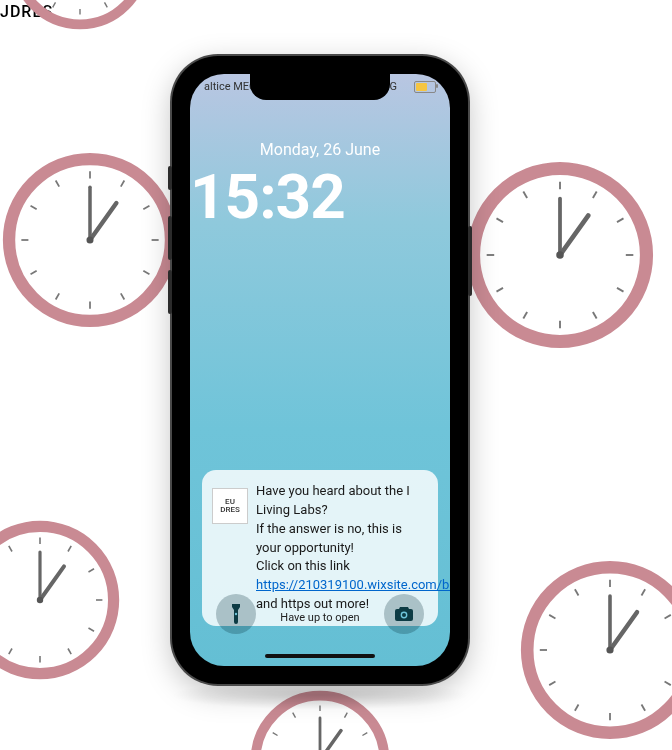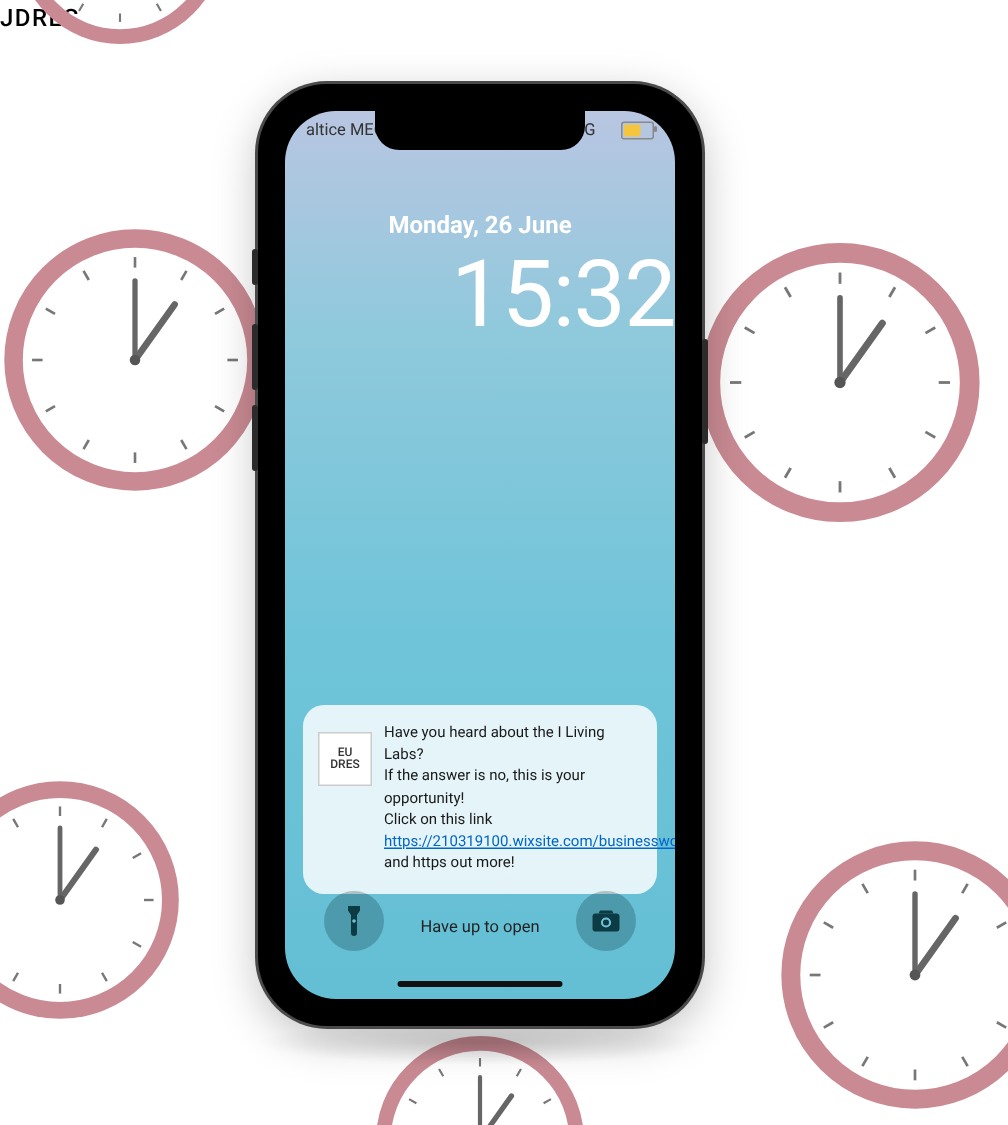--- a/index.html
+++ b/index.html
@@ -21,25 +21,25 @@
   .status-right{display:flex;align-items:center;gap:17px}
   .bars{display:inline-flex;align-items:flex-end;gap:1px}
   .bars span{width:2px;background:#333;display:inline-block}
   .bars span:nth-child(1){height:4px}
   .bars span:nth-child(2){height:6px}
   .bars span:nth-child(3){height:8px}
   .bars span:nth-child(4){height:10px;background:#aaa}
   .battery{width:20px;height:10px;border:1px solid #888;border-radius:2px;position:relative;display:inline-block}
   .battery::after{content:"";position:absolute;right:-3px;top:2px;width:2px;height:4px;background:#888;border-radius:1px}
   .battery-fill{position:absolute;left:1px;top:1px;bottom:1px;width:55%;background:#f5c542;border-radius:1px}
-  .date{position:absolute;top:66px;width:100%;text-align:center;color:#fff;font-size:16px;font-weight:700}
-  .time{position:absolute;top:86px;width:100%;text-align:right;color:#fff;font-size:62px;font-weight:400;letter-spacing:-1px}
+  .date{position:absolute;top:66px;width:100%;text-align:center;color:#fff;font-size:16px;font-weight:400}
+  .time{position:absolute;top:86px;width:100%;text-align:left;color:#fff;font-size:62px;font-weight:700;letter-spacing:-1px}
   .notif{position:absolute;left:12px;right:12px;top:396px;background:rgba(255,255,255,.82);border-radius:14px;padding:12px 14px 12px 54px;min-height:90px;box-sizing:border-box}
   .notif-icon{position:absolute;left:10px;top:18px;width:34px;height:34px;background:#fff;border:1px solid #ccc;border-radius:0;display:flex;align-items:center;justify-content:center;font-size:8px;line-height:1;color:#333;text-align:center;font-weight:500}
-  .notif-text{font-size:10px;line-height:1.45;color:#1a1a1a}
+  .notif-text{font-size:13px;line-height:1.45;color:#1a1a1a}
   .link{color:#0066cc;text-decoration:underline}
   .bottom-row{position:absolute;bottom:32px;left:0;right:0;display:flex;justify-content:space-between;padding:0 26px}
   .circ-btn{width:40px;height:40px;border-radius:50%;background:rgba(0,40,50,.25);display:flex;align-items:center;justify-content:center}
   .swipe{position:absolute;bottom:42px;width:100%;text-align:center;font-size:11px;color:#222}
   .home-ind{position:absolute;bottom:8px;left:50%;transform:translateX(-50%);width:110px;height:4px;border-radius:3px;background:#111}
 </style>
 </head>
 <body>
 
 <div class="logo"><span>JDRES</span><sup>2</sup></div>

